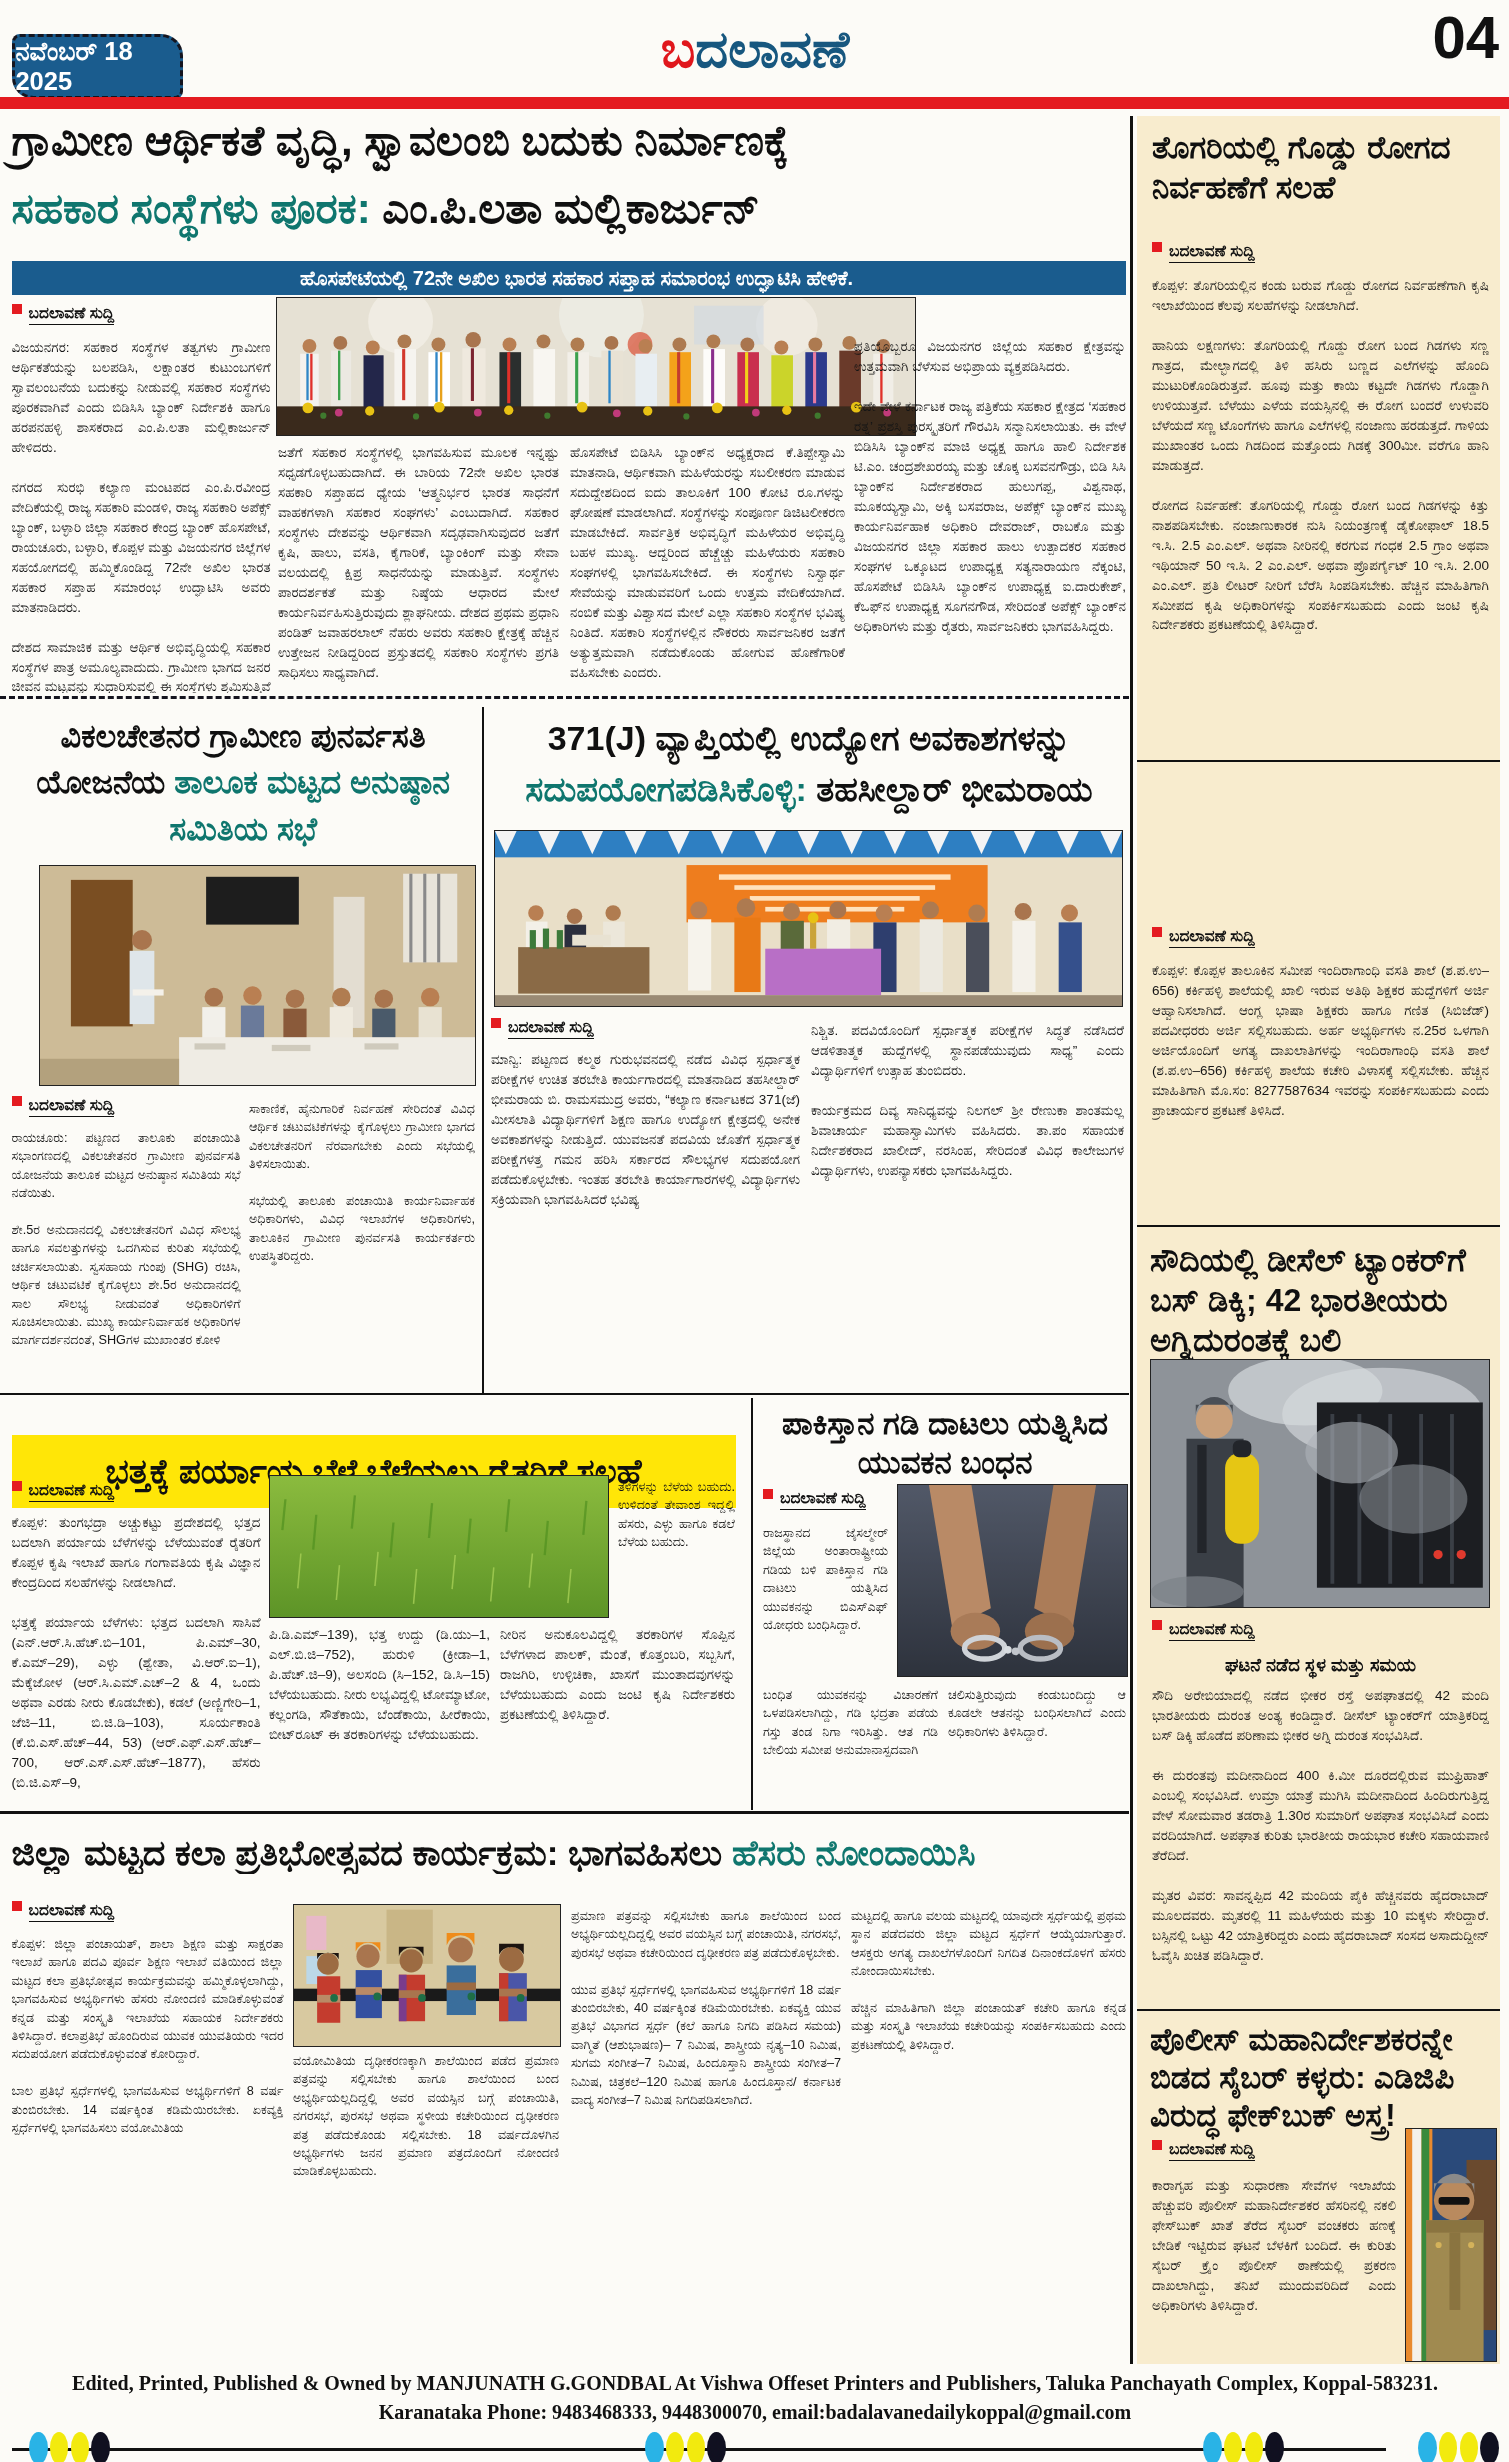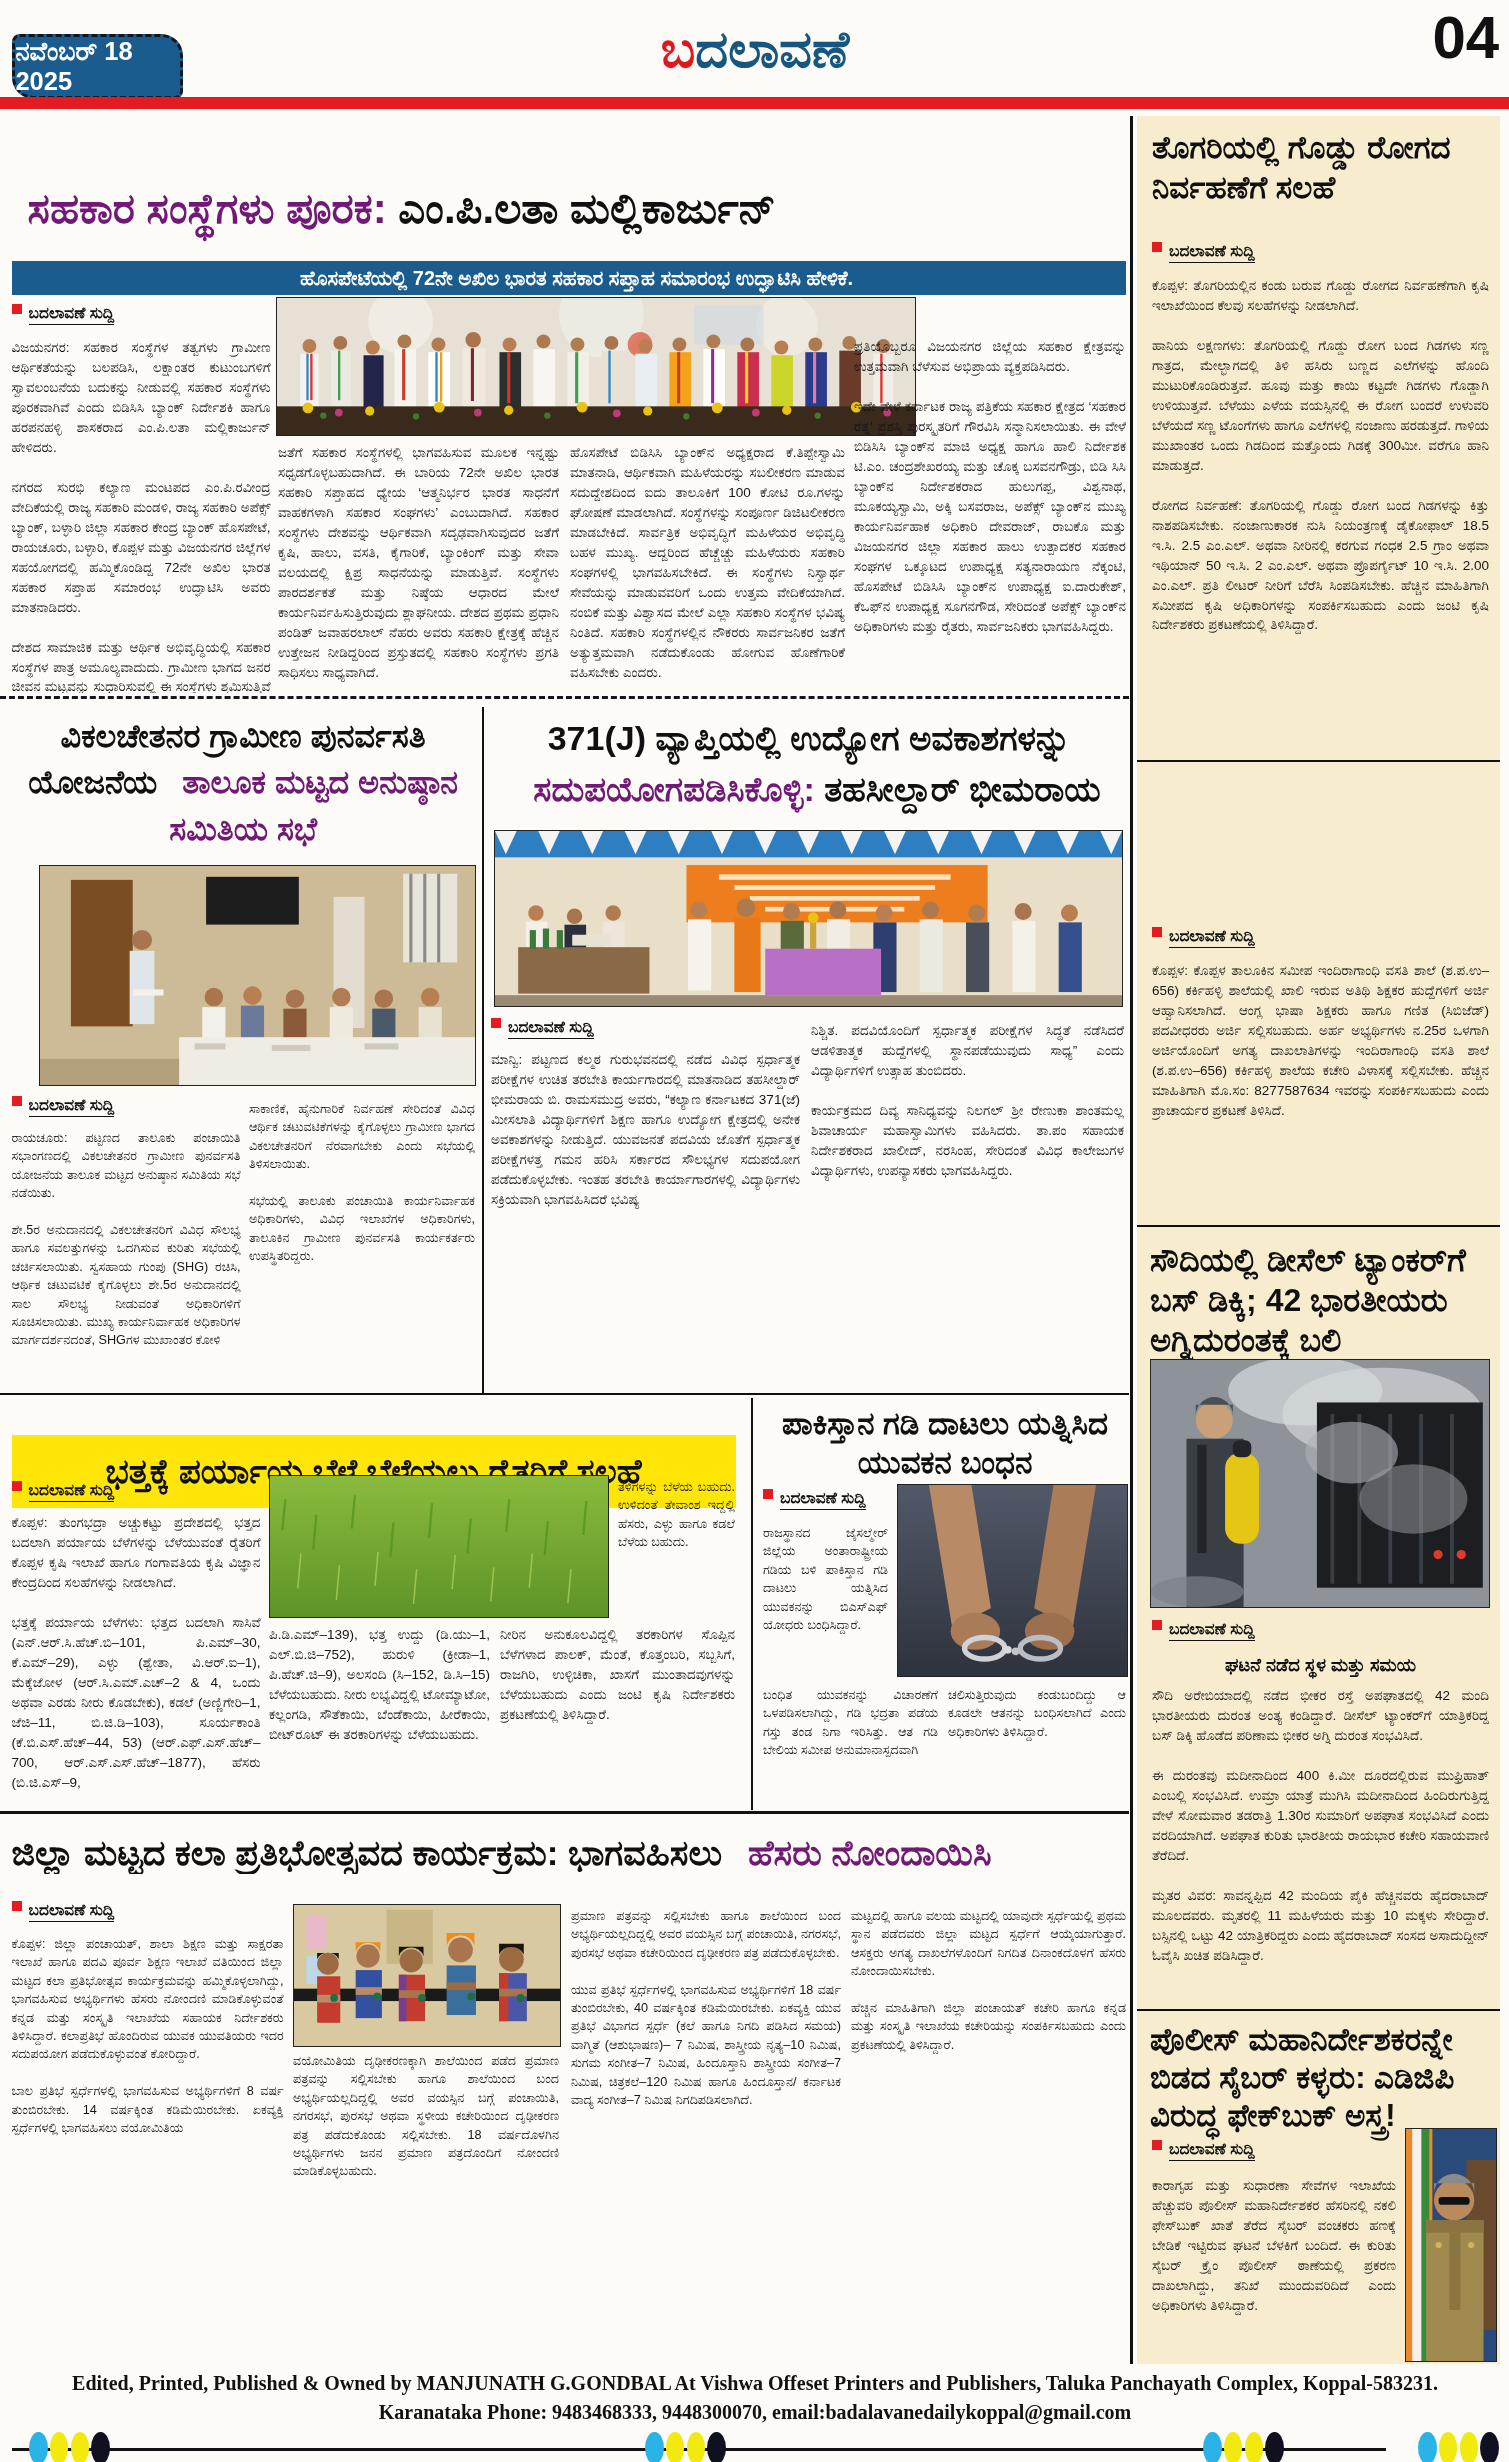--- a/index.html
+++ b/index.html
@@ -5,41 +5,42 @@
   html,body{margin:0;padding:0;background:#888;}
   #page{width:1510px;height:2462px;position:relative;background:#fcfbf7;overflow:hidden;
         font-family:"Liberation Sans", sans-serif;color:#111;margin:0 auto;}
   .abs{position:absolute;}
   .bt{font-size:13.5px;line-height:1.48;text-align:justify;overflow:hidden;white-space:pre-line;color:#151515;}
   .bt-sm{font-size:12.7px;line-height:1.45;}
   .byline{display:flex;align-items:flex-start;}
   .sq{width:10px;height:10px;background:#e41b20;display:inline-block;margin-right:7px;flex:0 0 auto;}
   .byline-text{font-weight:700;font-size:15.4px;border-bottom:1.5px solid #111;padding-bottom:2.3px;}
   .hl{font-weight:800;color:#101010;}
-  .red{color:#701a75;margin-left:16px;}
+  .red{color:#0f766e;}
   .rule{background:#111;}
   .photo{border:1.5px solid #222;overflow:hidden;background:#ccc;}
   .photo svg{display:block;width:100%;height:100%;}
   .cream{background:#f8ecce;}
   .center{text-align:center;}
 </style>
 </head>
 <body>
 
 <div id="page">
 
   <div class="abs" style="left:12.4px;top:34px;width:165px;height:59px;background:#1a5c8e;border:3.1px dashed #15151f;border-radius:7.7px 21.6px 7.7px 21.6px;display:flex;align-items:center;justify-content:center;">
     <span style="color:#fff;font-size:25.5px;font-weight:700;">ನವೆಂಬರ್ 18 2025</span>
   </div>
   <div class="abs center" style="left:0;top:20px;width:100%;font-size:51px;font-weight:800;">
     <span style="color:#e0171c;">ಬ</span><span style="color:#17577f;">ದಲಾವಣೆ</span>
   </div>
   <div class="abs" style="right:10.8px;top:3.1px;font-size:60px;font-weight:700;">04</div>
   <div class="abs" style="left:0;top:97px;width:100%;height:11.6px;background:#e41b20;"></div>
 
+  <div class="abs hl" style="left:11.6px;top:116px;width:1116px;font-size:42px;line-height:1.2;">ಗ್ರಾಮೀಣ ಆರ್ಥಿಕತೆ ವೃದ್ಧಿ, ಸ್ವಾವಲಂಬಿ ಬದುಕು ನಿರ್ಮಾಣಕ್ಕೆ</div>
   <div class="abs hl" style="left:11.6px;top:184px;width:1116px;font-size:42px;line-height:1.2;">
     <span class="red">ಸಹಕಾರ ಸಂಸ್ಥೆಗಳು ಪೂರಕ: </span><span>ಎಂ.ಪಿ.ಲತಾ ಮಲ್ಲಿಕಾರ್ಜುನ್</span>
   </div>
   <div class="abs center" style="left:11.6px;top:261px;width:1114px;height:34px;background:#1a5c8e;">
     <span style="color:#fff;font-size:20px;font-weight:700;line-height:34px;margin-left:16px;">ಹೊಸಪೇಟೆಯಲ್ಲಿ 72ನೇ ಅಖಿಲ ಭಾರತ ಸಹಕಾರ ಸಪ್ತಾಹ ಸಮಾರಂಭ ಉದ್ಘಾಟಿಸಿ ಹೇಳಿಕೆ.</span>
   </div>
 
   <div class="abs byline" style="left:11.6px;top:304px;">
     <span class="sq"></span>
     <span class="byline-text">ಬದಲಾವಣೆ ಸುದ್ದಿ</span>

